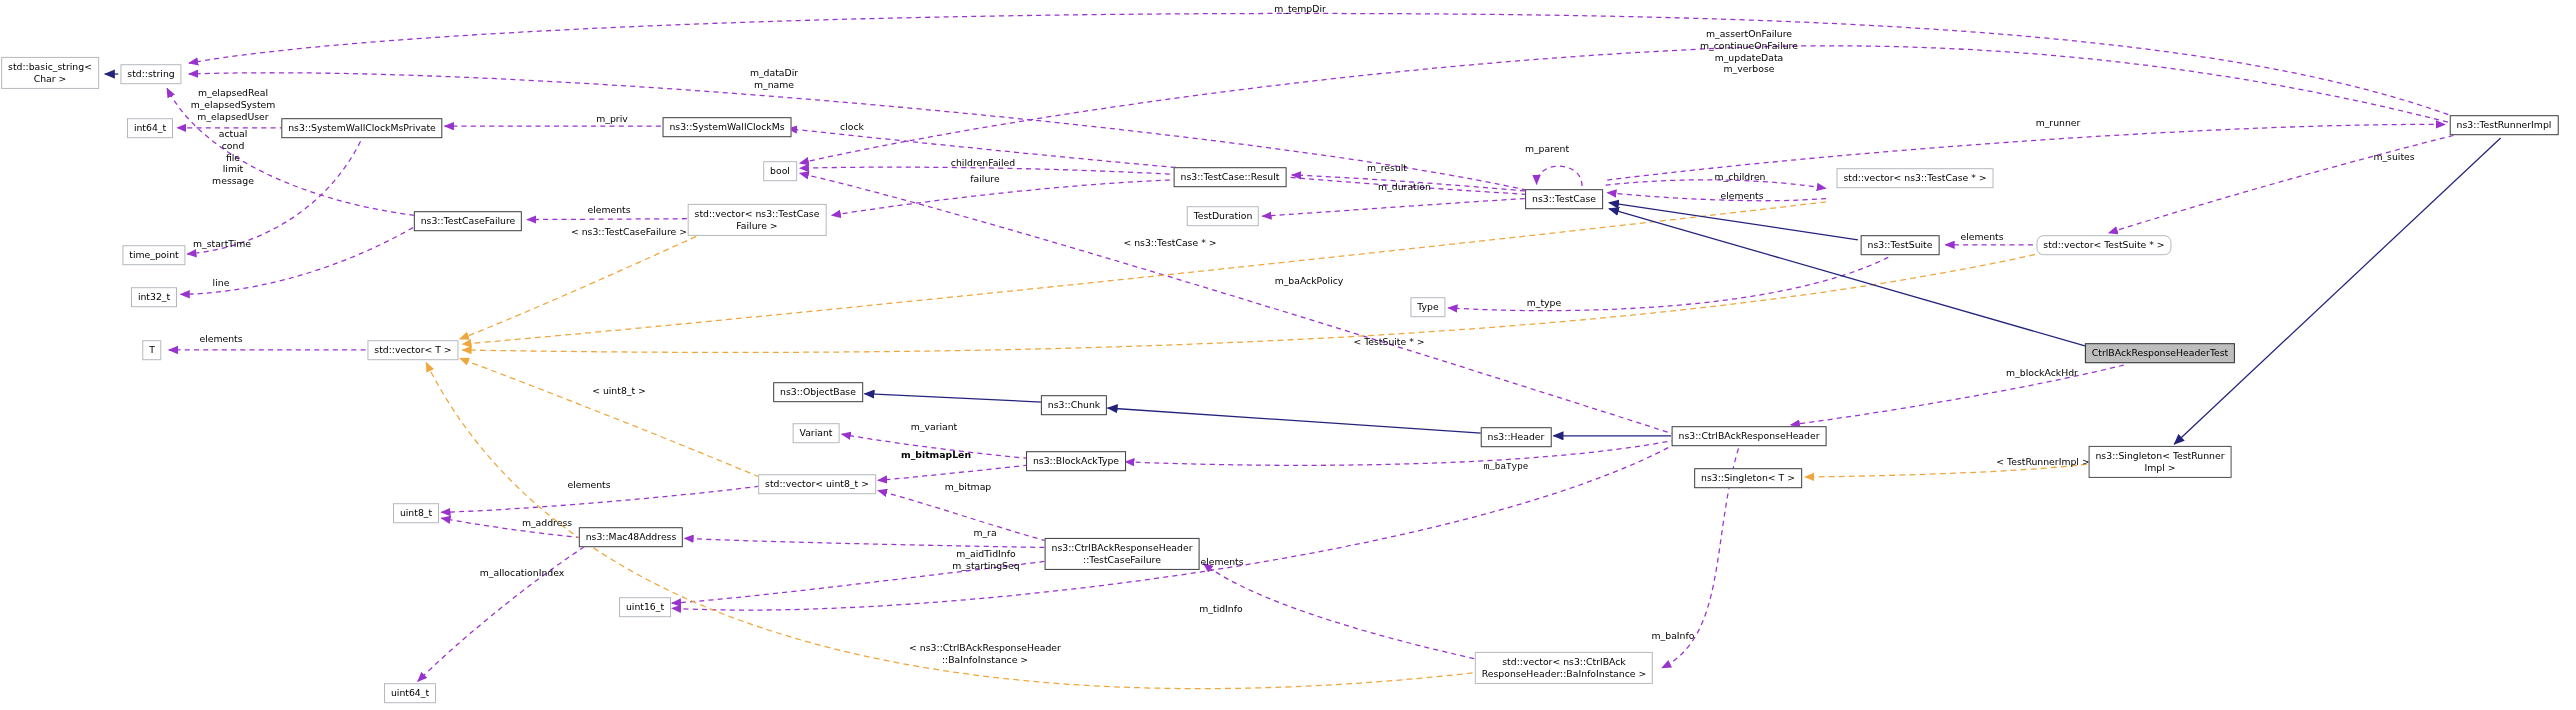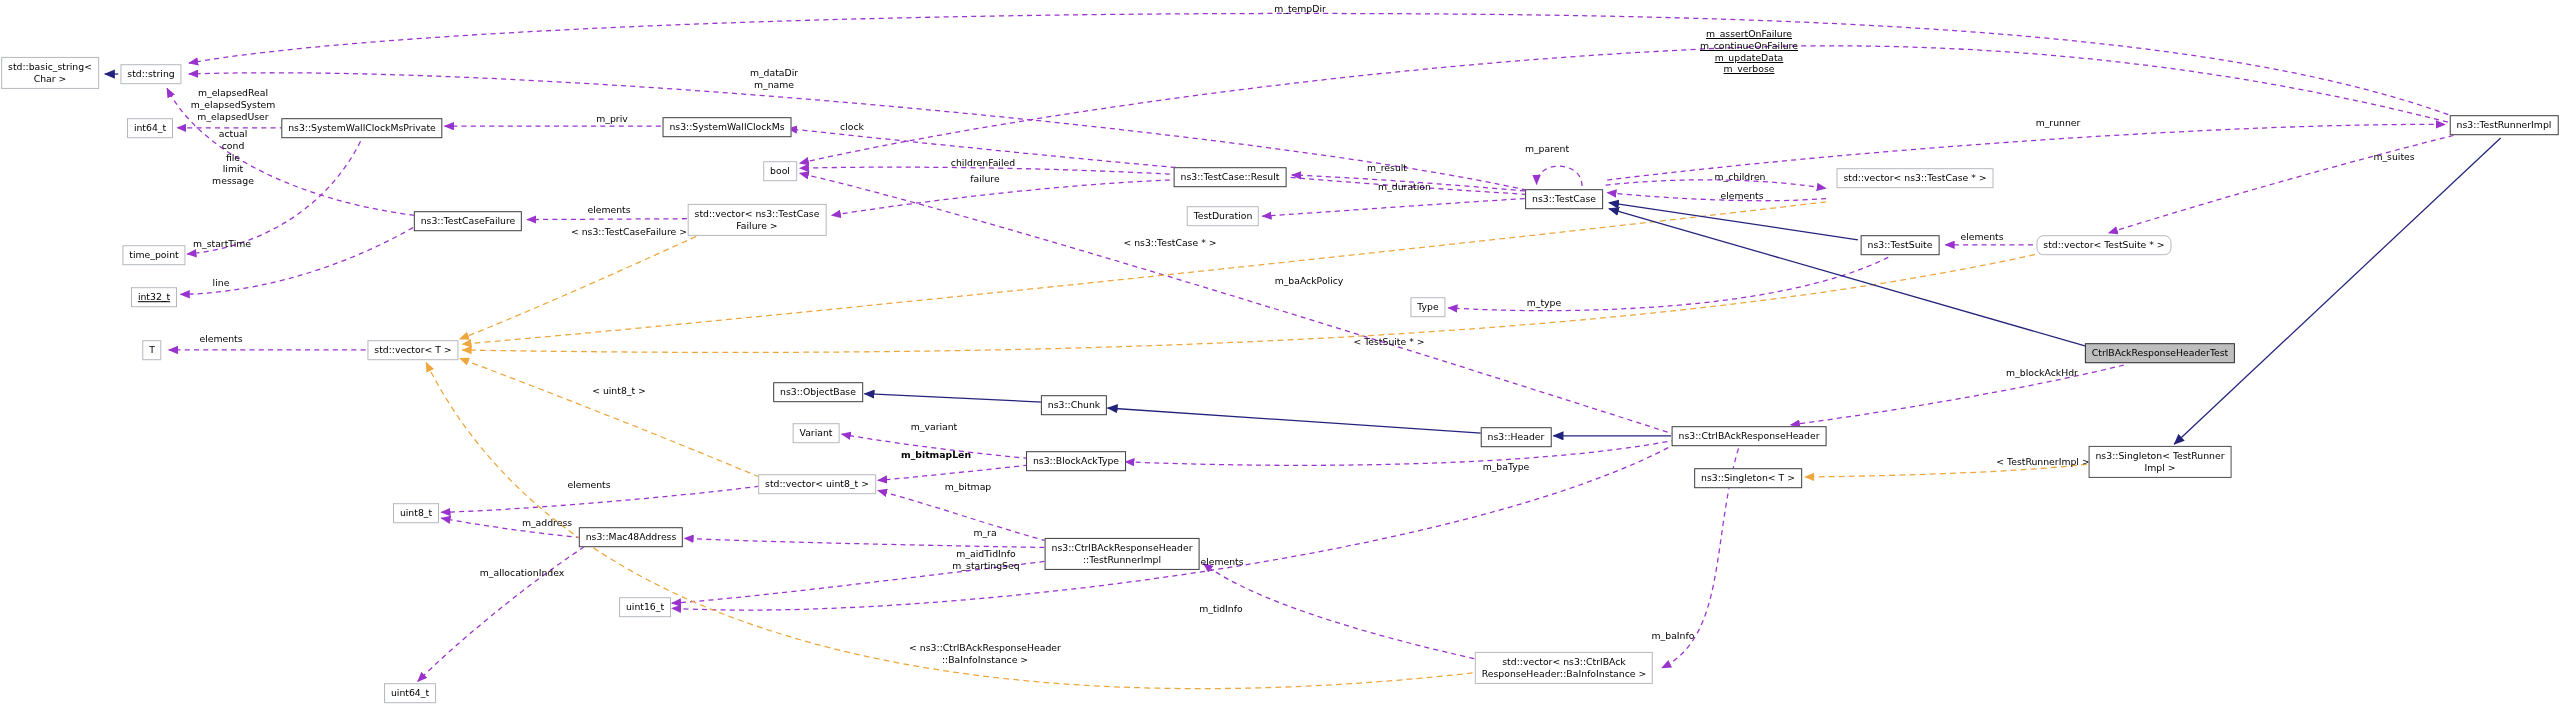--- a/index.html
+++ b/index.html
@@ -137,21 +137,21 @@
     <div class="node strong" style="left: 468px; top: 221px;">
       <div>ns3::TestCaseFailure</div>
     </div>
     <div class="node plain" style="left: 757px; top: 220px;">
       <div>std::vector&lt; ns3::TestCase</div>
       <div>Failure &gt;</div>
     </div>
     <div class="node plain" style="left: 154px; top: 255px;">
       <div>time_point</div>
     </div>
-    <div class="node plain" style="left: 154px; top: 297px; text-decoration: underline;">
+    <div class="node plain" style="left: 154px; top: 297px;">
       <div>int32_t</div>
     </div>
     <div class="node plain" style="left: 152px; top: 350px;">
       <div>T</div>
     </div>
     <div class="node plain" style="left: 413px; top: 350px;">
       <div>std::vector&lt; T &gt;</div>
     </div>
     <div class="node strong" style="left: 818px; top: 392px;">
       <div>ns3::ObjectBase</div>
@@ -191,37 +191,37 @@
       <div>uint8_t</div>
     </div>
     <div class="node plain" style="left: 645px; top: 607px;">
       <div>uint16_t</div>
     </div>
     <div class="node plain" style="left: 410px; top: 693px;">
       <div>uint64_t</div>
     </div>
     <div class="node strong" style="left: 1122px; top: 554px;">
       <div>ns3::CtrlBAckResponseHeader</div>
-      <div>::TestRunnerImpl</div>
+      <div>::TestCaseFailure</div>
     </div>
     <div class="node plain" style="left: 1564px; top: 668px;">
       <div>std::vector&lt; ns3::CtrlBAck</div>
       <div>ResponseHeader::BaInfoInstance &gt;</div>
     </div>
     <div class="node plain" style="left: 1428px; top: 307px;">
       <div>Type</div>
     </div>
     <div class="elabel" style="left: 1300px; top: 2.5px;">
       <div>m_tempDir</div>
     </div>
     <div class="elabel" style="left: 774px; top: 67px;">
       <div>m_dataDir</div>
       <div>m_name</div>
     </div>
-    <div class="elabel" style="left: 1749px; top: 28px; text-decoration: underline;">
+    <div class="elabel" style="left: 1749px; top: 28px;">
       <div>m_assertOnFailure</div>
       <div>m_continueOnFailure</div>
       <div>m_updateData</div>
       <div>m_verbose</div>
     </div>
     <div class="elabel" style="left: 612px; top: 113px;">
       <div>m_priv</div>
     </div>
     <div class="elabel" style="left: 852px; top: 121px;">
       <div>clock</div>
@@ -300,21 +300,21 @@
     </div>
     <div class="elabel" style="left: 934px; top: 421px;">
       <div>m_variant</div>
     </div>
     <div class="elabel" style="left: 936px; top: 449px; font-weight: bold;">
       <div>m_bitmapLen</div>
     </div>
     <div class="elabel" style="left: 968px; top: 481px;">
       <div>m_bitmap</div>
     </div>
-    <div class="elabel" style="left: 1506px; top: 461px;">
+    <div class="elabel" style="left: 1506px; top: 461px; font-family: Liberation Mono, monospace;">
       <div>m_baType</div>
     </div>
     <div class="elabel" style="left: 2042px; top: 367px;">
       <div>m_blockAckHdr</div>
     </div>
     <div class="elabel" style="left: 2043px; top: 456px;">
       <div>&lt; TestRunnerImpl &gt;</div>
     </div>
     <div class="elabel" style="left: 589px; top: 479px;">
       <div>elements</div>

